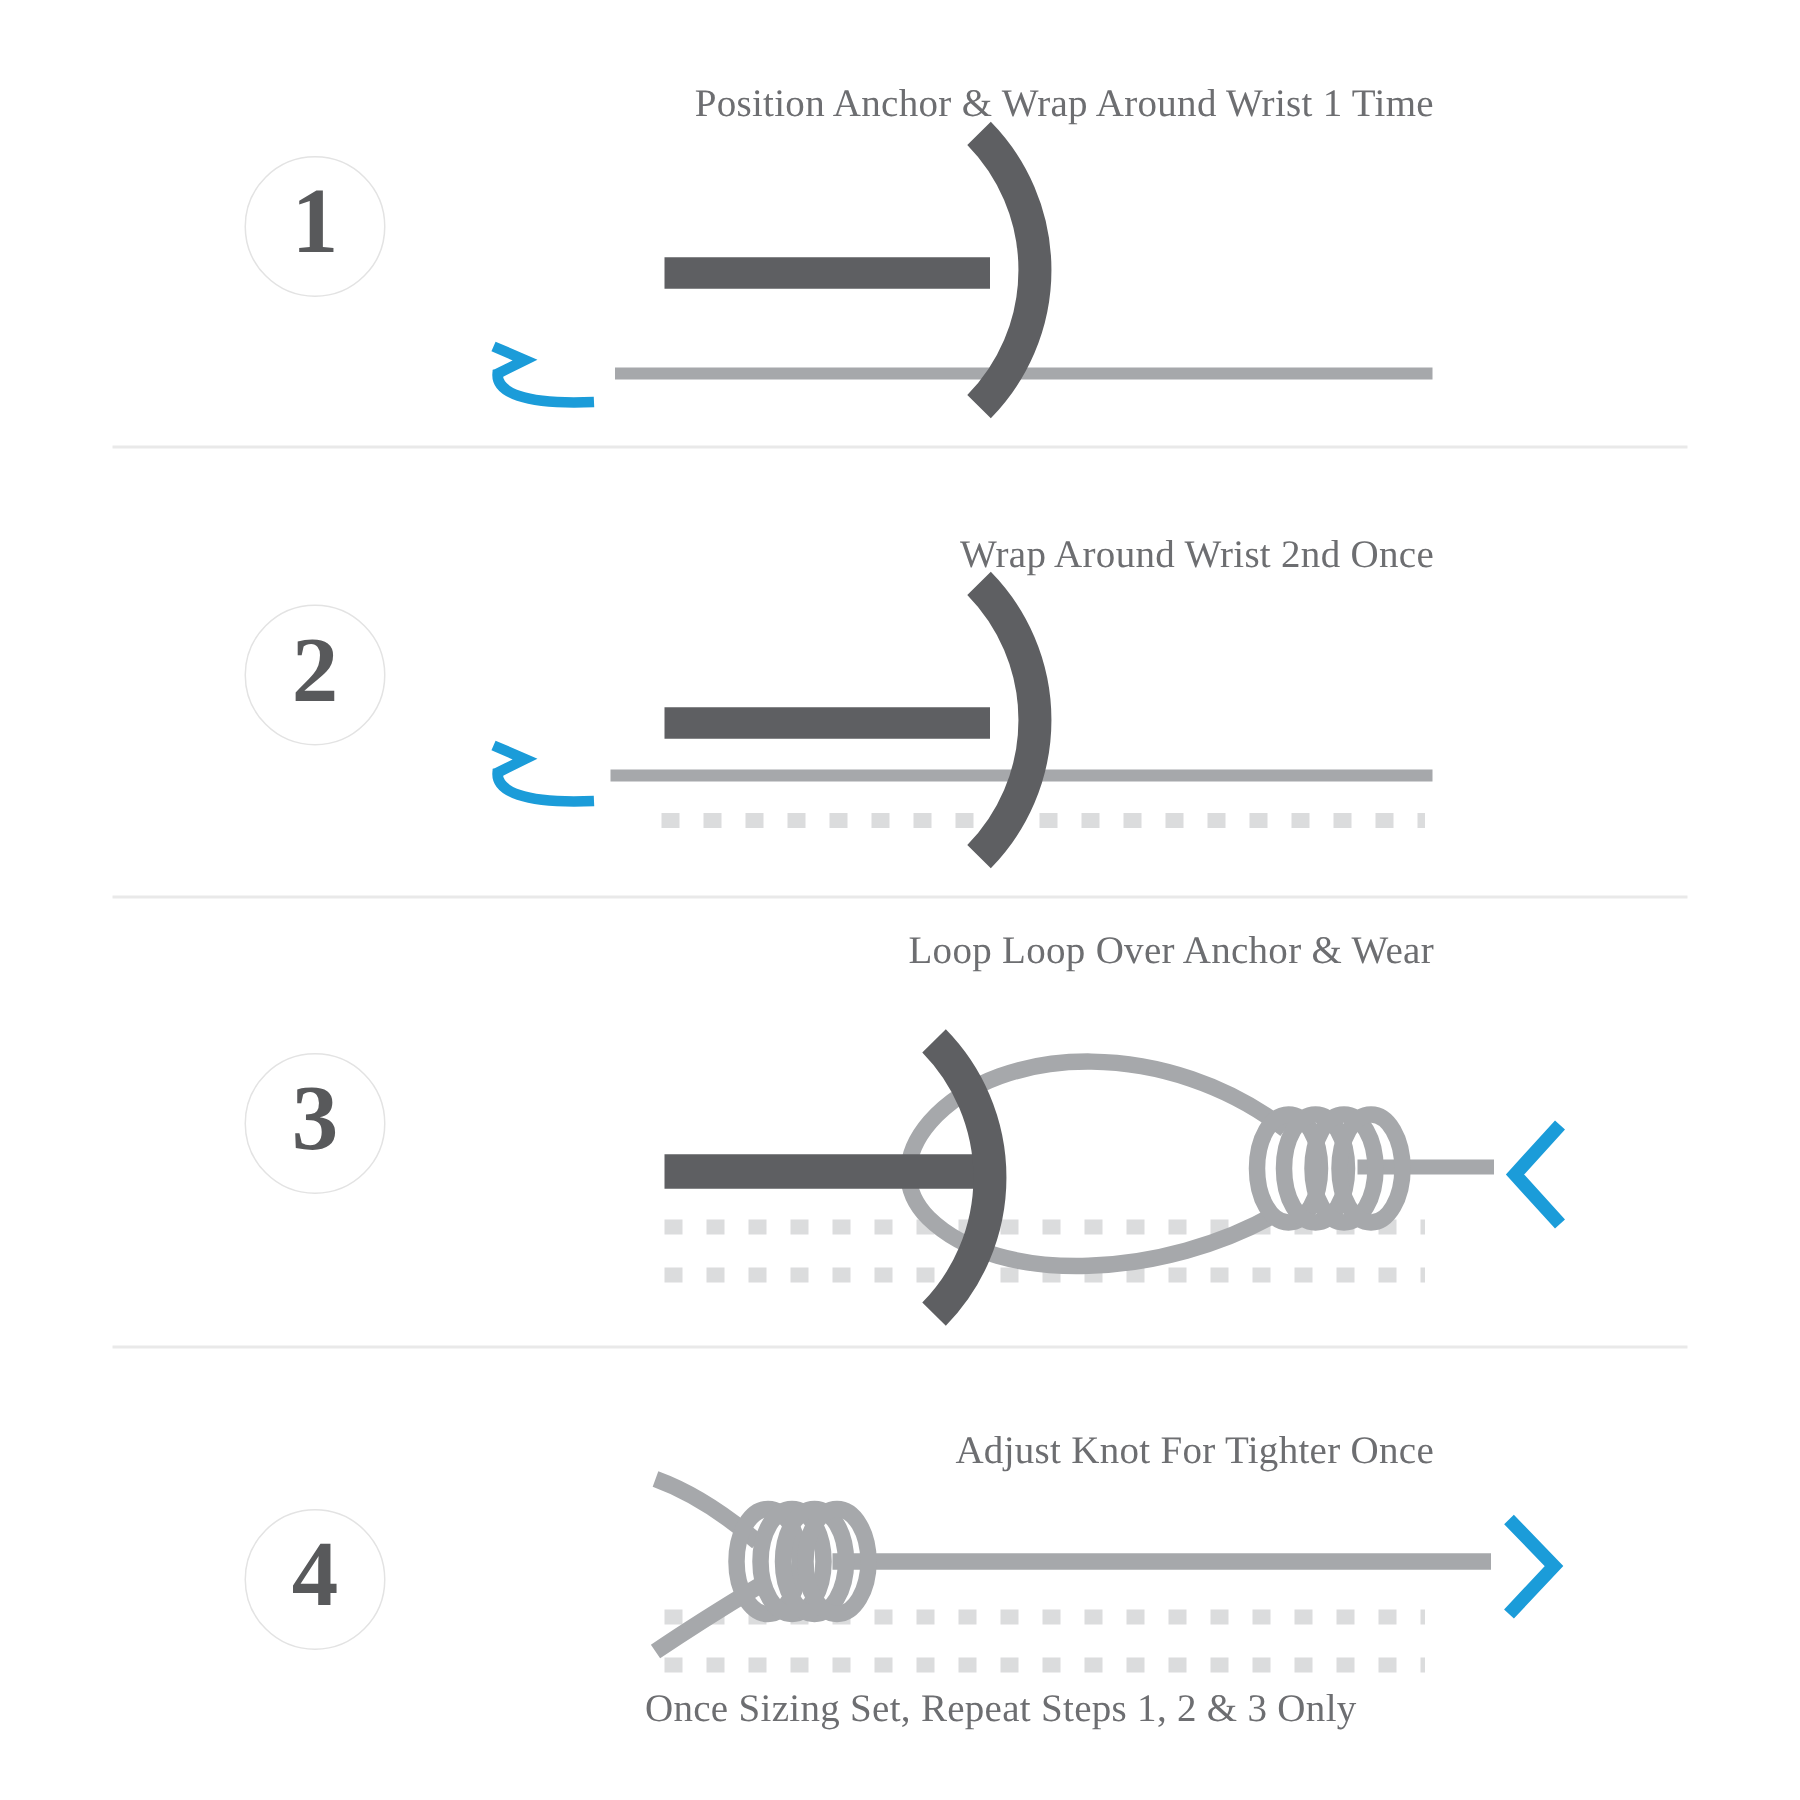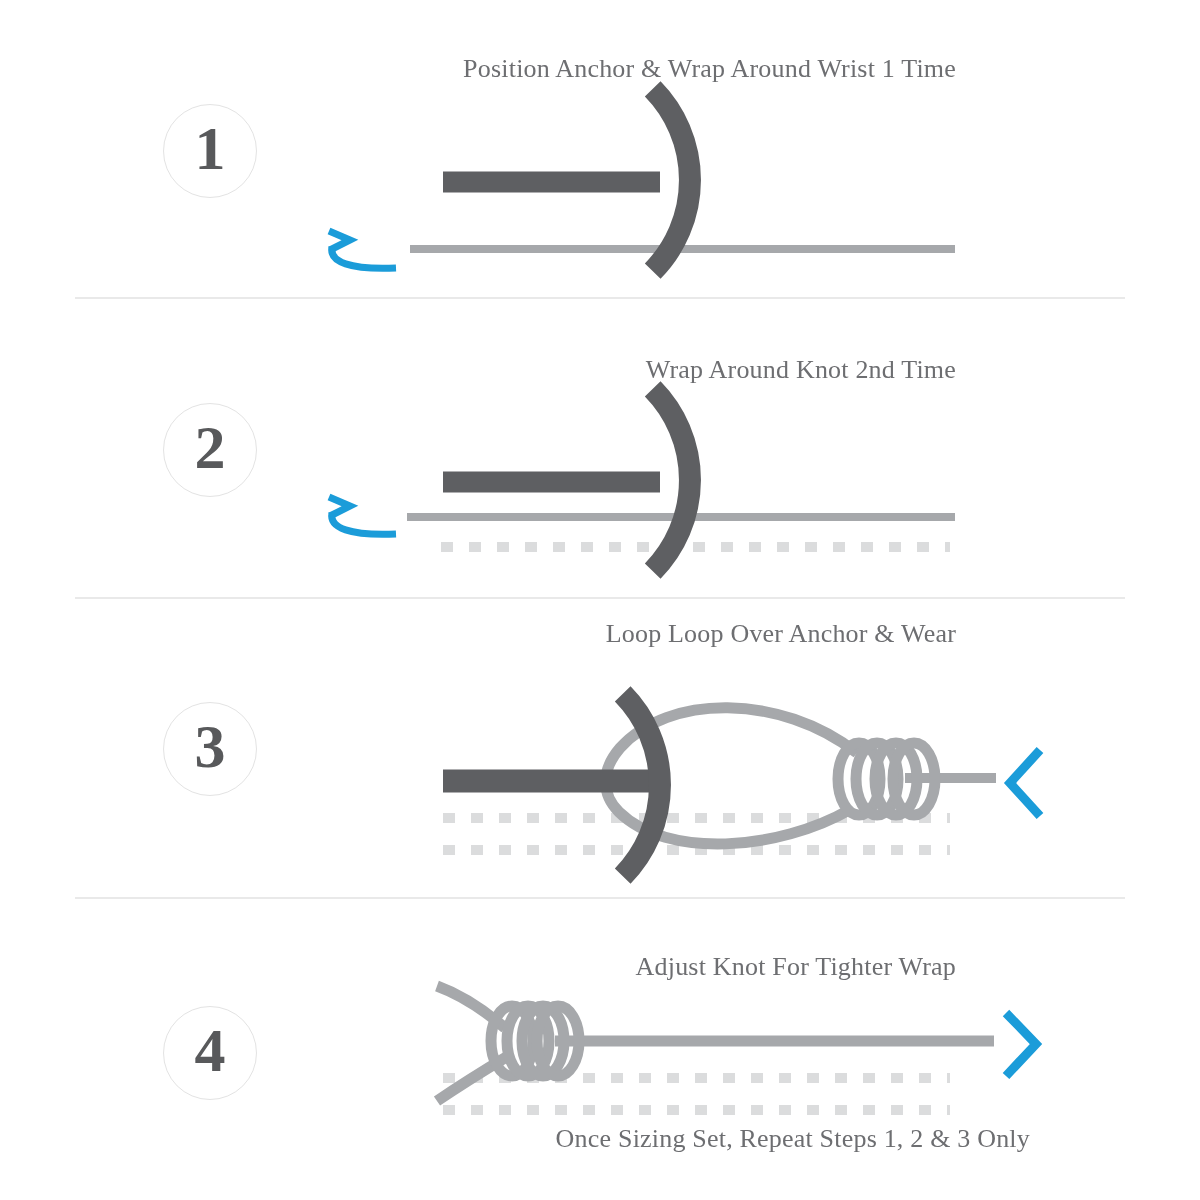--- a/index.html
+++ b/index.html
@@ -17,21 +17,21 @@
   }
   .step-number{
     font-size:62px;font-weight:600;color:#58595b;line-height:1;
     padding-bottom:6px;
   }
   .step-title{
     position:absolute;right:244px;text-align:right;white-space:nowrap;
     font-size:26px;color:#6d6e71;line-height:28px;letter-spacing:0.2px;
   }
   .footer-note{
-    position:absolute;left:430px;width:600px;top:1125px;text-align:right;
+    position:absolute;left:430px;width:600px;top:1125px;text-align:left;
     white-space:nowrap;font-size:26px;color:#6d6e71;line-height:28px;letter-spacing:0.2px;
   }
   svg.illus{position:absolute;overflow:visible;}
 </style>
 </head>
 <body>
 
 <div class="step-title" style="top:55px">Position Anchor &amp; Wrap Around Wrist 1 Time</div>
 
 <div class="step-circle" style="top:104px">
@@ -43,21 +43,21 @@
   <line x1="443" y1="182" x2="660" y2="182" stroke="#5e5f62" stroke-width="21"></line>
   <path d="M 652.7 88.9 A 130 130 0 0 1 652.7 271.1" fill="none" stroke="#5e5f62" stroke-width="22"></path>
   <g stroke="#1b9cd9" stroke-width="7" fill="none">
     <path d="M 332 247 C 329 262 350 270 396 268"></path>
     <path d="M 329 231 L 350 240 L 330 250"></path>
   </g>
 </svg>
 
 <div class="divider" style="top:297px"></div>
 
-<div class="step-title" style="top:356px">Wrap Around Knot 2nd Time</div>
+<div class="step-title" style="top:356px">Wrap Around Wrist 2nd Once</div>
 
 <div class="step-circle" style="top:403px">
   <span class="step-number">2</span>
 </div>
 
 <svg class="illus" style="left:300px;top:378px" width="710" height="214" viewBox="300 378 710 214">
   <path d="M 441 547 H 950" stroke="#dbdcdd" stroke-width="10" stroke-dasharray="12 16" fill="none"></path>
   <line x1="407" y1="517" x2="955" y2="517" stroke="#a6a8ab" stroke-width="8"></line>
   <line x1="443" y1="482" x2="660" y2="482" stroke="#5e5f62" stroke-width="21"></line>
   <path d="M 652.7 388.9 A 130 130 0 0 1 652.7 571.1" fill="none" stroke="#5e5f62" stroke-width="22"></path>
@@ -86,21 +86,21 @@
     <ellipse cx="896" cy="779" rx="21" ry="36"></ellipse>
     <ellipse cx="914" cy="779" rx="21" ry="36"></ellipse>
   </g>
   <line x1="443" y1="781" x2="652" y2="781" stroke="#5e5f62" stroke-width="23"></line>
   <path d="M 622.7 693.9 A 130 130 0 0 1 622.7 876.1" fill="none" stroke="#5e5f62" stroke-width="22"></path>
   <path d="M 1040 750 L 1010 783 L 1040 816" fill="none" stroke="#1b9cd9" stroke-width="9"></path>
 </svg>
 
 <div class="divider" style="top:897px"></div>
 
-<div class="step-title" style="top:953px">Adjust Knot For Tighter Wrap</div>
+<div class="step-title" style="top:953px">Adjust Knot For Tighter Once</div>
 
 <div class="step-circle" style="top:1006px">
   <span class="step-number">4</span>
 </div>
 
 <svg class="illus" style="left:420px;top:975px" width="660" height="150" viewBox="420 975 660 150">
   <path d="M 443 1078 H 950" stroke="#dbdcdd" stroke-width="10" stroke-dasharray="12 16" fill="none"></path>
   <path d="M 443 1110 H 950" stroke="#dbdcdd" stroke-width="10" stroke-dasharray="12 16" fill="none"></path>
   <path d="M 437 986 Q 470 998 505 1028" fill="none" stroke="#a6a8ab" stroke-width="11"></path>
   <path d="M 508 1056 Q 468 1080 437 1101" fill="none" stroke="#a6a8ab" stroke-width="11"></path>

